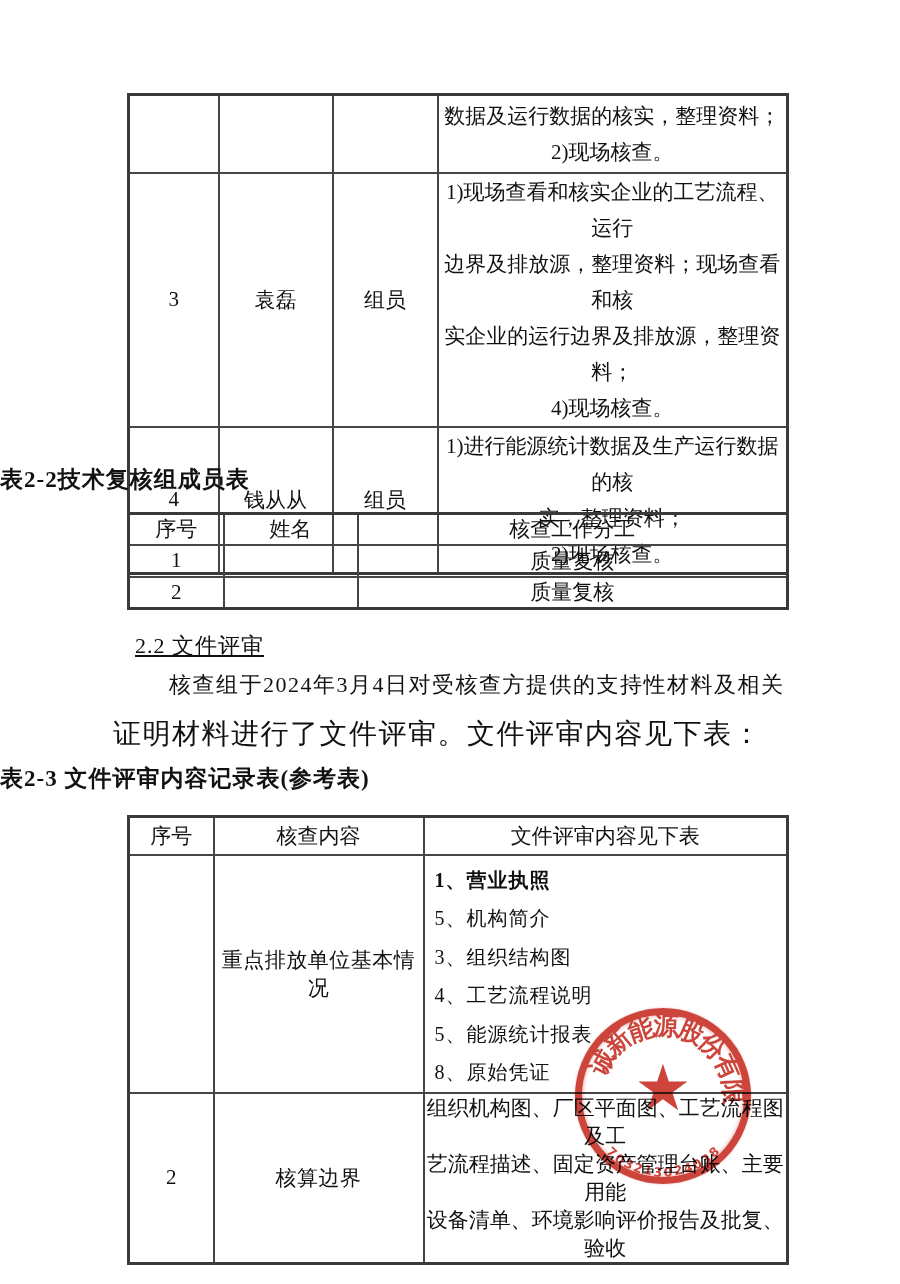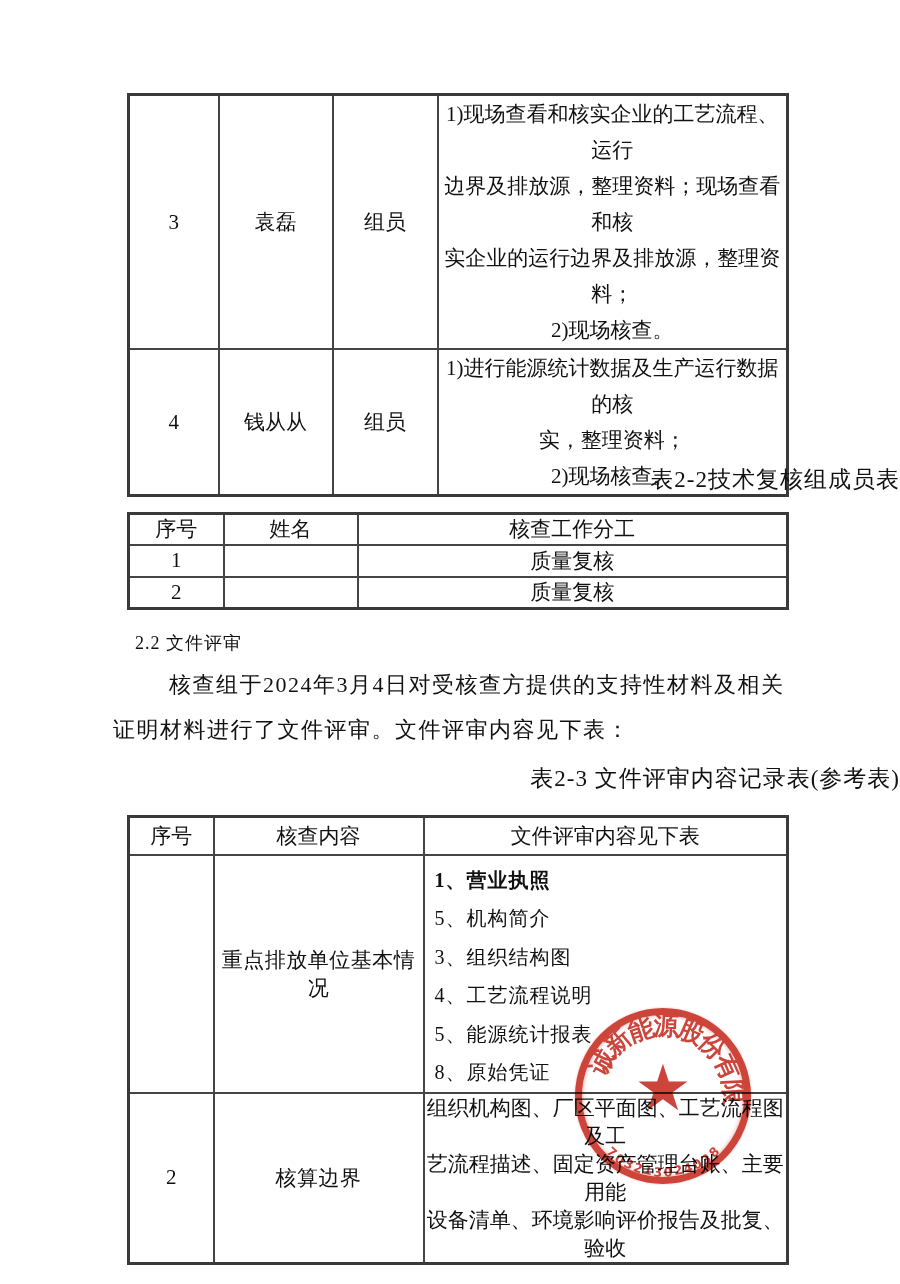--- a/index.html
+++ b/index.html
@@ -22,29 +22,29 @@
   #tbl-top{left:127px;top:93px;width:659px;}
   #tbl-22{left:127px;top:512px;width:659px;}
   #tbl-23{left:127px;top:815px;width:659px;}
 
   td.duty{
     text-align:left;padding:0 6px;line-height:36px;white-space:pre-line;
     font-size:21px;
   }
 
   .t-title{
-    left:0;width:900px;text-align:right;font-weight:normal;font-size:23px;
+    left:0;width:900px;text-align:left;font-weight:bold;font-size:23px;
     letter-spacing:1px;
   }
   #title-22{top:464px;}
   #title-23{top:763px;}
 
-  #sec-heading{left:135px;top:631px;font-size:18px;letter-spacing:1px;}
+  #sec-heading{left:135px;top:631px;font-size:22px;letter-spacing:1px;text-decoration:underline;}
   #para-l1{left:169px;top:670px;font-size:22px;letter-spacing:1.5px;}
-  #para-l2{left:113px;top:715px;font-size:22px;letter-spacing:1.5px;}
+  #para-l2{left:113px;top:715px;font-size:28px;letter-spacing:1.5px;}
 
   
   td.t23-content{font-size:20px;letter-spacing:0.5px;margin-left:30px;}
   .mat-list{padding:5px 0 0 0;}
   .mat-item{height:38.5px;line-height:38.5px;text-align:left;
     padding-left:10px;font-size:20px;letter-spacing:1px;}
   .mat-item:first-child{font-weight:bold;}
   td.mat2{font-size:19.5px;line-height:28px;text-align:left;
     padding:0 5px;white-space:pre-line;vertical-align:middle;}
 
@@ -70,28 +70,35 @@
 <body>
 
 <table class="doc abs" id="tbl-top">
   <colgroup>
       <col style="width:90px">
       <col style="width:114px">
       <col style="width:105px">
       <col style="width:350px">
     </colgroup>
   <tbody>
+      <tr class="h78">
+    <td></td>
+    <td></td>
+    <td></td>
+    <td class="duty">数据及运行数据的核实，整理资料；
+2)现场核查。</td>
+  </tr>
   <tr class="h143">
     <td>3</td>
     <td>袁磊</td>
     <td>组员</td>
     <td class="duty">1)现场查看和核实企业的工艺流程、运行
 边界及排放源，整理资料；现场查看和核
 实企业的运行边界及排放源，整理资料；
-2)现场核查。</td>
+4)现场核查。</td>
   </tr>
   <tr class="h111">
     <td>4</td>
     <td>钱从从</td>
     <td>组员</td>
     <td class="duty">1)进行能源统计数据及生产运行数据的核
 实，整理资料；
 2)现场核查。</td>
   </tr>
 </tbody>

